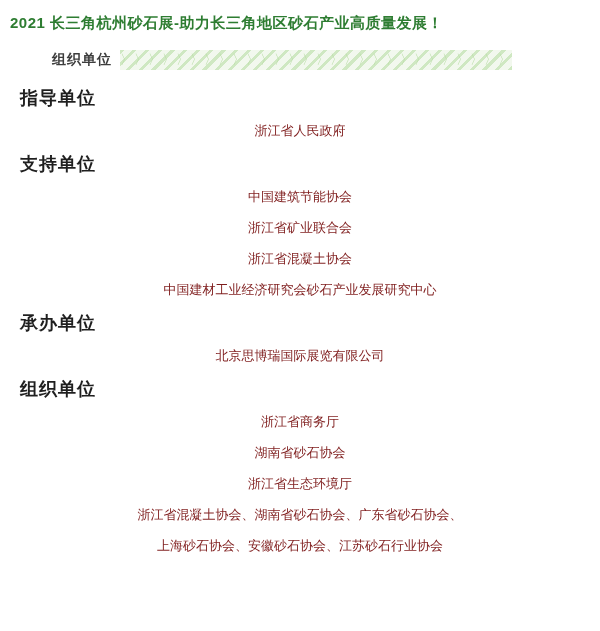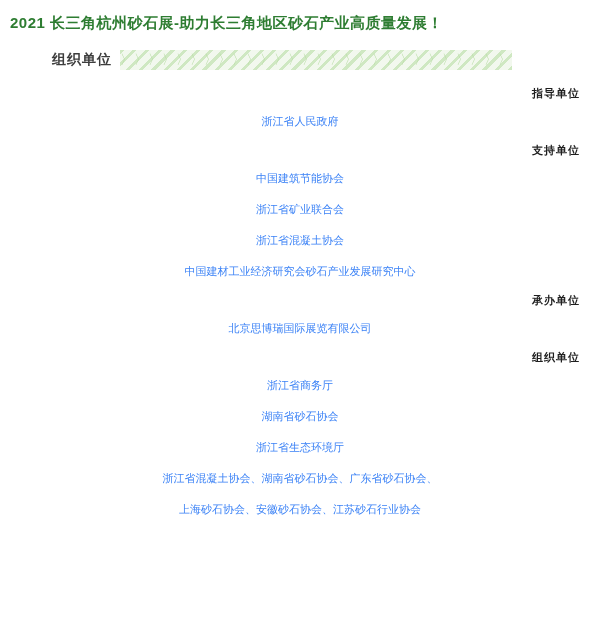--- a/index.html
+++ b/index.html
@@ -68,31 +68,31 @@
     letter-spacing: 1px;
     white-space: nowrap;
     overflow: hidden;
     font-family: "DejaVu Sans", sans-serif;
   }
   .content {
     margin-top: 8px;
     padding: 0 20px;
   }
   .group-title {
-    text-align: right;
-    font-size: 11px;
+    text-align: left;
+    font-size: 18px;
     font-weight: bold;
     color: #1f1f1f;
     margin: 13px 0 11px 0;
     letter-spacing: 1px;
   }
   .entry {
     text-align: center;
-    font-size: 11px;
-    color: #3b82f6;
+    font-size: 13px;
+    color: #7f1d1d;
     margin: 12px 0 14px 0;
     line-height: 17px;
   }
   .entry:last-child {
     margin-bottom: 0;
   }
 </style>
 </head>
 <body>
 

